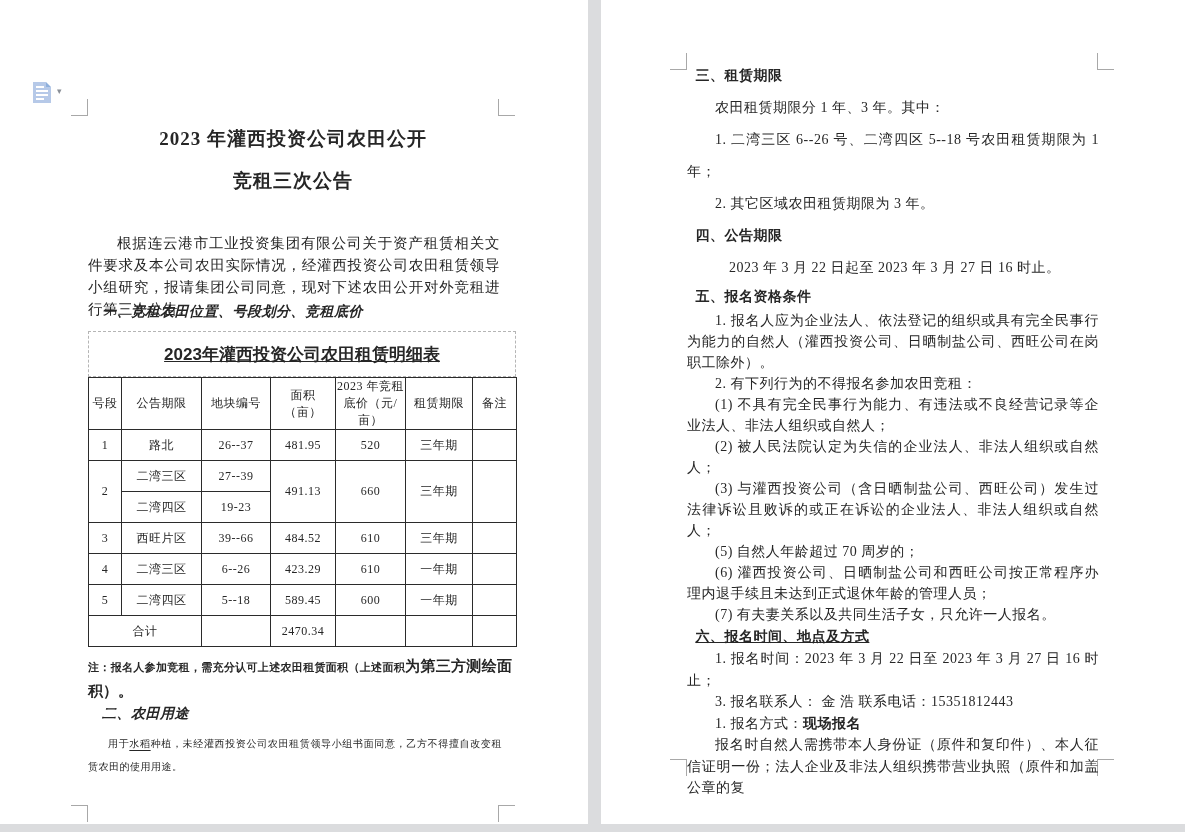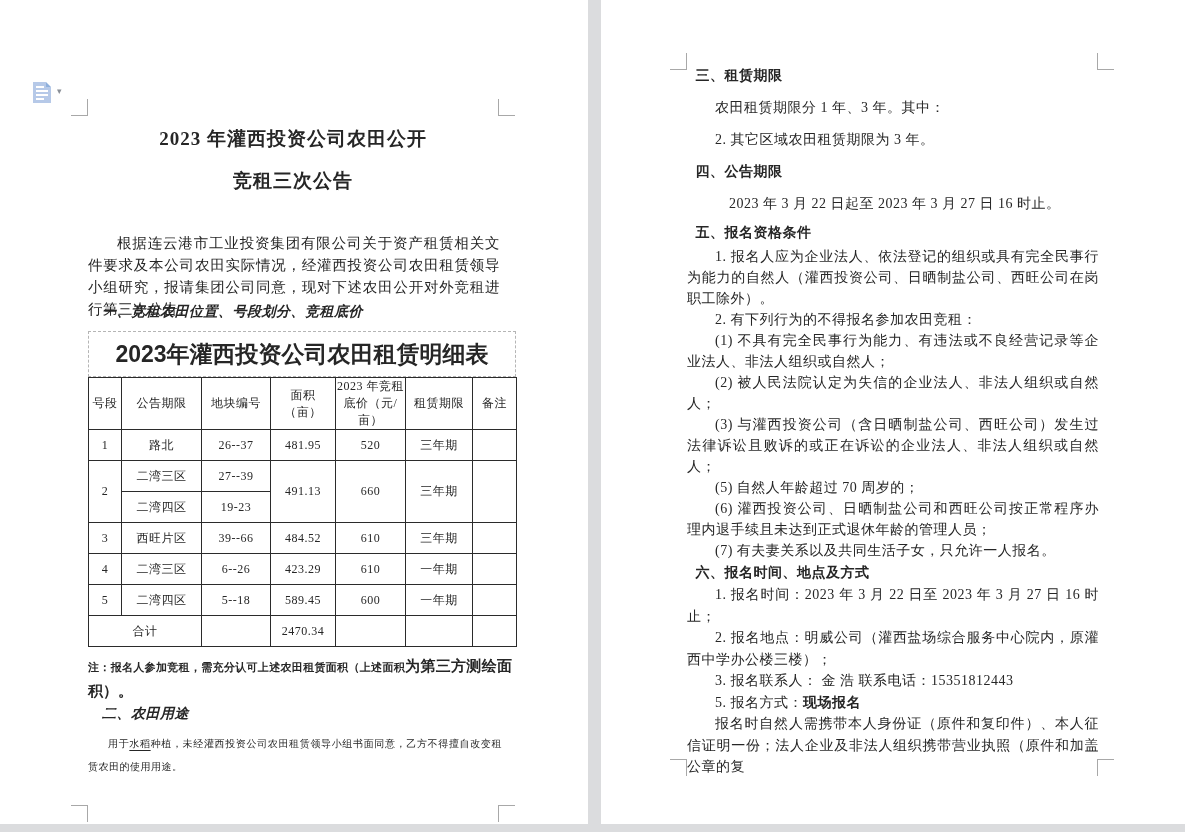--- a/index.html
+++ b/index.html
@@ -34,21 +34,21 @@
                font-size:19px; font-weight:bold; letter-spacing:1px; }
   #title1 { top:80px; }
   #title2 { top:122px; }
   .intro { position:absolute; left:88px; top:186px; width:412px; font-size:14.5px;
            line-height:22px; text-indent:2em; text-align:justify; letter-spacing:0.5px; }
   .h-sec { font-weight:bold; font-size:14px; letter-spacing:0.5px;font-style:italic; }
   #sec1-h { position:absolute; left:102px; top:257px; }
   .tbl-frame { position:absolute; left:88px; top:285px; width:428px; height:46px;
                border:1px dashed #b5b5b5; display:flex; align-items:center; justify-content:center; }
   .tbl-title { font-family:"Liberation Sans","DejaVu Sans",sans-serif;
-               font-size:23px; font-weight:bold; letter-spacing:0px; }
+               font-size:17px; font-weight:bold; letter-spacing:0px;text-decoration:underline; }
   table.lease { position:absolute; left:88px; top:331px; border-collapse:collapse;
                 table-layout:fixed; width:428px; font-size:12px; text-align:center; }
   table.lease td, table.lease th { border:1px solid #2b2b2b; font-weight:normal;
                 padding:0 1px; letter-spacing:0.5px; }
   table.lease th { height:46px; }
   table.lease td { height:31px; }
   .note { position:absolute; left:88px; top:608px; width:424px; line-height:23px;
           font-weight:bold; text-align:justify; }
   .note .sm { font-size:11px; }
   .note .lg { font-size:15px; }
@@ -58,21 +58,21 @@
   .u { text-decoration:underline; text-underline-offset:3px; }
 
   
   .flow { position:absolute; left:86px; top:60px; width:412px; font-size:14px; letter-spacing:0.5px; }
   .flow p { text-align:justify; }
   .s34 p.body { line-height:32px; text-indent:2em; }
   .s34 p.head { line-height:32px; text-indent:0.6em; font-weight:bold; }
   .s4p { line-height:32px; text-indent:3em; }
   .s5 p.head { line-height:26px; text-indent:0.6em; font-weight:bold; }
   .s5 p.body { line-height:21px; text-indent:2em; }
-  .s6 p.head { line-height:23px; text-indent:0.6em; font-weight:bold; }
+  .s6 p.head { line-height:23px; text-indent:0.6em; font-weight:bold;text-decoration:underline; }
   .s6 p.body { line-height:21.5px; text-indent:2em; }
   .b { font-weight:bold; }
 </style>
 </head>
 <body>
 
 <div class="canvas">
 
   <div class="page" id="page1">
     <div class="mark tl" style="left:71px;  top:53px;"></div>
@@ -198,41 +198,41 @@
   <div class="page" id="page2">
     <div class="mark tl" style="left:69px;  top:53px;"></div>
     <div class="mark tr" style="left:496px; top:53px;"></div>
     <div class="mark bl" style="left:69px;  top:759px;"></div>
     <div class="mark br" style="left:496px; top:759px;"></div>
 
     <div class="flow">
       <div class="s34">
         <p class="head">三、租赁期限</p>
         <p class="body">农田租赁期限分 1 年、3 年。其中：</p>
+        <p class="body">1. 二湾三区 6--26 号、二湾四区 5--18 号农田租赁期限为 1 年；</p>
         <p class="body">2. 其它区域农田租赁期限为 3 年。</p>
       </div>
       <div class="s34">
         <p class="head">四、公告期限</p>
         <p class="s4p">2023 年 3 月 22 日起至  2023 年  3 月  27 日 16 时止。</p>
       </div>
       <div class="s5">
         <p class="head">五、报名资格条件</p>
         <p class="body">1. 报名人应为企业法人、依法登记的组织或具有完全民事行为能力的自然人（灌西投资公司、日晒制盐公司、西旺公司在岗职工除外）。</p>
         <p class="body">2. 有下列行为的不得报名参加农田竞租：</p>
         <p class="body">(1) 不具有完全民事行为能力、有违法或不良经营记录等企业法人、非法人组织或自然人；</p>
         <p class="body">(2) 被人民法院认定为失信的企业法人、非法人组织或自然人；</p>
         <p class="body">(3) 与灌西投资公司（含日晒制盐公司、西旺公司）发生过法律诉讼且败诉的或正在诉讼的企业法人、非法人组织或自然人；</p>
         <p class="body">(5) 自然人年龄超过 70 周岁的；</p>
         <p class="body">(6) 灌西投资公司、日晒制盐公司和西旺公司按正常程序办理内退手续且未达到正式退休年龄的管理人员；</p>
         <p class="body">(7) 有夫妻关系以及共同生活子女，只允许一人报名。</p>
       </div>
       <div class="s6">
         <p class="head">六、报名时间、地点及方式</p>
         <p class="body">1. 报名时间：2023 年 3 月 22 日至 2023 年 3 月 27 日 16 时止；</p>
-        <p class="body">2. 报名地点：明威公司（灌西盐场综合服务中心院内，原灌西中学办公楼三楼）；</p>
         <p class="body">3. 报名联系人： 金  浩    联系电话：15351812443</p>
-        <p class="body"><span>5. 报名方式：</span><span class="b">现场报名</span></p>
+        <p class="body"><span>1. 报名方式：</span><span class="b">现场报名</span></p>
         <p class="body">报名时自然人需携带本人身份证（原件和复印件）、本人征信证明一份；法人企业及非法人组织携带营业执照（原件和加盖公章的复</p>
       </div>
     </div>
   </div>
 
 </div>
 
 </body></html>

